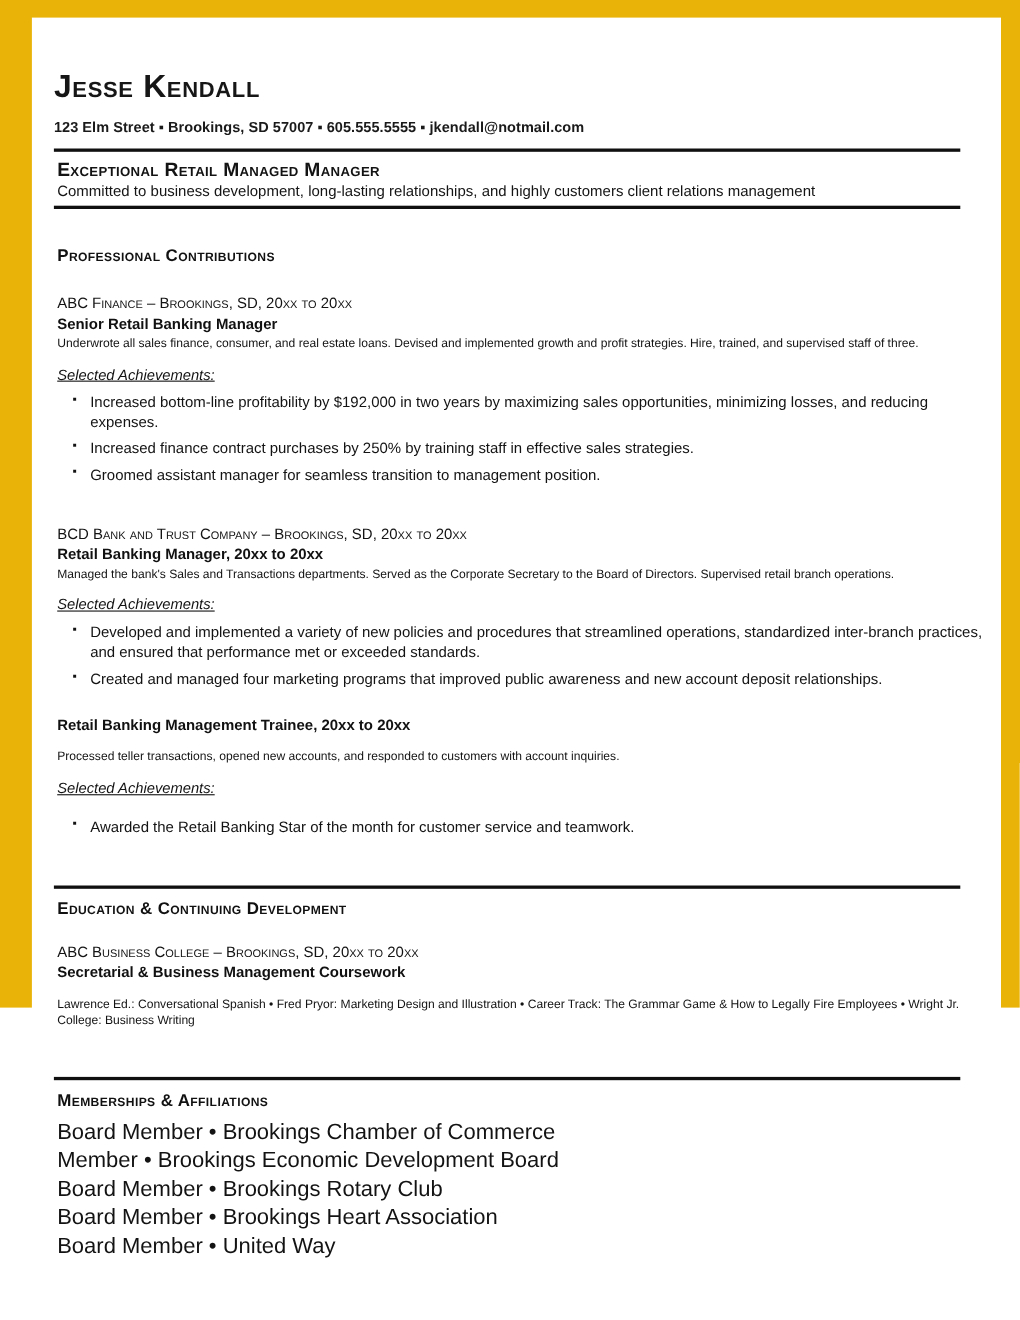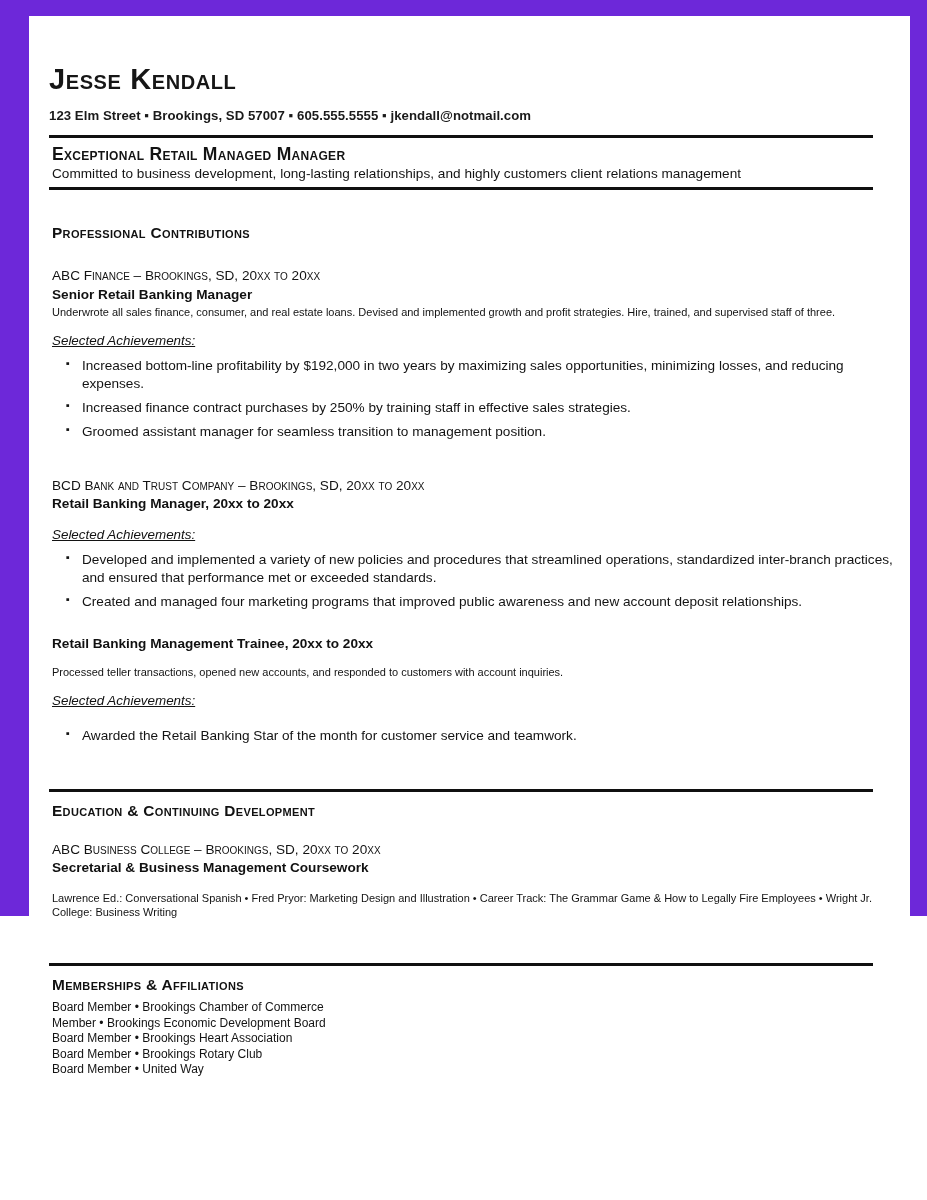--- a/index.html
+++ b/index.html
@@ -12,21 +12,21 @@
     width: 927px; height: 1200px;
     font-family: "Liberation Sans", sans-serif;
     overflow: hidden;
   }
 
   
   .frame {
     position: absolute;
     left: 0; top: 0;
     width: 927px; height: 916px;
-    background: #6d28d9;
+    background: #eab308;
   }
   .page {
     position: absolute;
     left: 29px; top: 16px;
     width: 881px; height: 1169px;
     background: #ffffff;
     overflow: hidden;
   }
 
   .inner {
@@ -135,21 +135,21 @@
   ul.bullets li:last-child { margin-bottom: 0; }
   ul.bullets li::before {
     content: "\25AA";
     position: absolute;
     left: 14px; top: -1px;
     font-size: 11px;
     color: #131313;
   }
 
   .memb-line {
-    font-size: 12px;
+    font-size: 20px;
     color: #131313;
     line-height: 1.30;
     margin: 0;
   }
 </style>
 </head>
 <body>
 
 <div class="frame">
   <div class="page">
@@ -178,20 +178,21 @@
           <ul class="bullets" style="margin-top:9px;">
             <li>Increased bottom-line profitability by $192,000 in two years by maximizing sales opportunities, minimizing losses, and reducing expenses.</li>
             <li>Increased finance contract purchases by 250% by training staff in effective sales strategies.</li>
             <li>Groomed assistant manager for seamless transition to management position.</li>
           </ul>
         </div>
 
         <div class="block" style="margin-top:36px;">
           <div class="org sc">BCD Bank and Trust Company – Brookings, SD, 20xx to 20xx</div>
           <div class="jobtitle">Retail Banking Manager, 20xx to 20xx</div>
+          <div class="desc" style="margin-top:1px;">Managed the bank's Sales and Transactions departments. Served as the Corporate Secretary to the Board of Directors. Supervised retail branch operations.</div>
           <div class="ach-label" style="margin-top:13px;">Selected Achievements:</div>
           <ul class="bullets" style="margin-top:9px;">
             <li>Developed and implemented a variety of new policies and procedures that streamlined operations, standardized inter-branch practices, and ensured that performance met or exceeded standards.</li>
             <li>Created and managed four marketing programs that improved public awareness and new account deposit relationships.</li>
           </ul>
         </div>
 
         <div class="block" style="margin-top:24px;">
           <div class="jobtitle">Retail Banking Management Trainee, 20xx to 20xx</div>
           <div class="desc" style="margin-top:12px;">Processed teller transactions, opened new accounts, and responded to customers with account inquiries.</div>
@@ -211,21 +212,21 @@
           <div class="desc" style="margin-top:13px;">Lawrence Ed.: Conversational Spanish • Fred Pryor: Marketing Design and Illustration • Career Track: The Grammar Game &amp; How to Legally Fire Employees • Wright Jr. College: Business Writing</div>
         </div>
       </div>
 
       <div style="margin-top:43px;">
         <div class="rule"></div>
         <div class="section-head" style="margin-top:10px;">Memberships &amp; Affiliations</div>
         <div class="block" style="margin-top:6px;">
           <div class="memb-line">Board Member • Brookings Chamber of Commerce</div>
           <div class="memb-line">Member • Brookings Economic Development Board</div>
+          <div class="memb-line">Board Member • Brookings Rotary Club</div>
           <div class="memb-line">Board Member • Brookings Heart Association</div>
-          <div class="memb-line">Board Member • Brookings Rotary Club</div>
           <div class="memb-line">Board Member • United Way</div>
         </div>
       </div>
 
     </div>
   </div>
 </div>
 
 </body></html>

